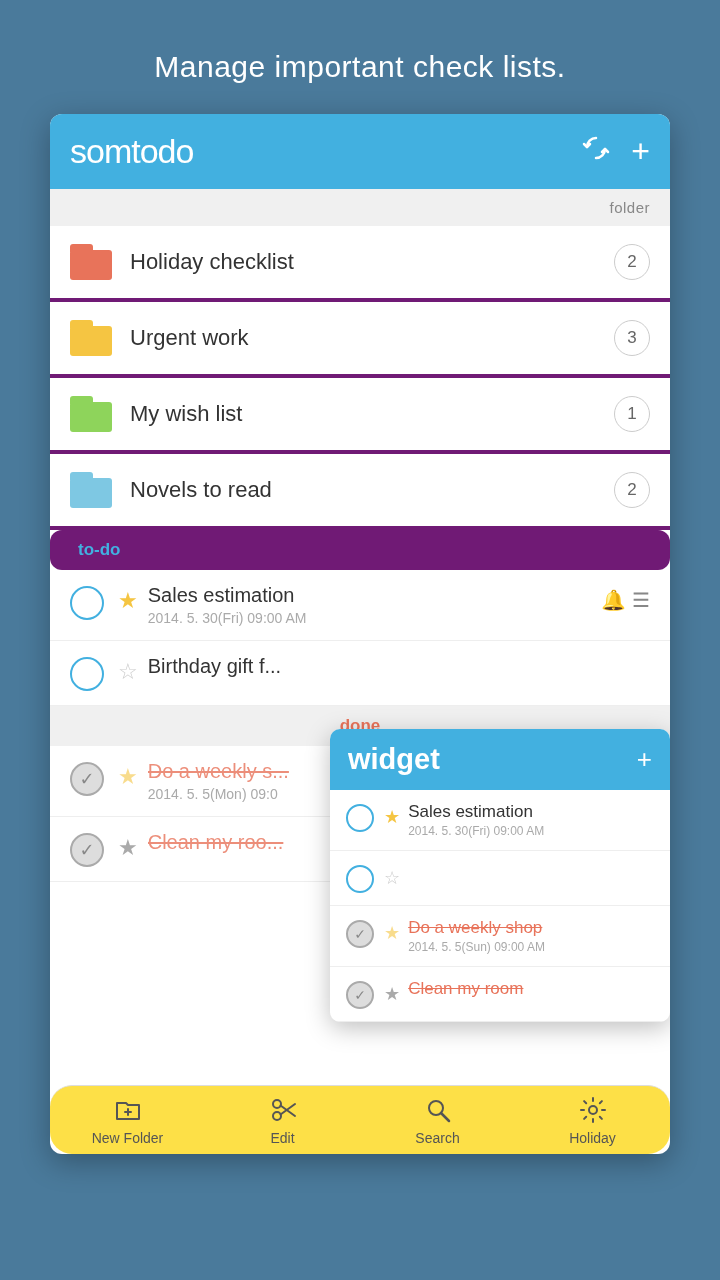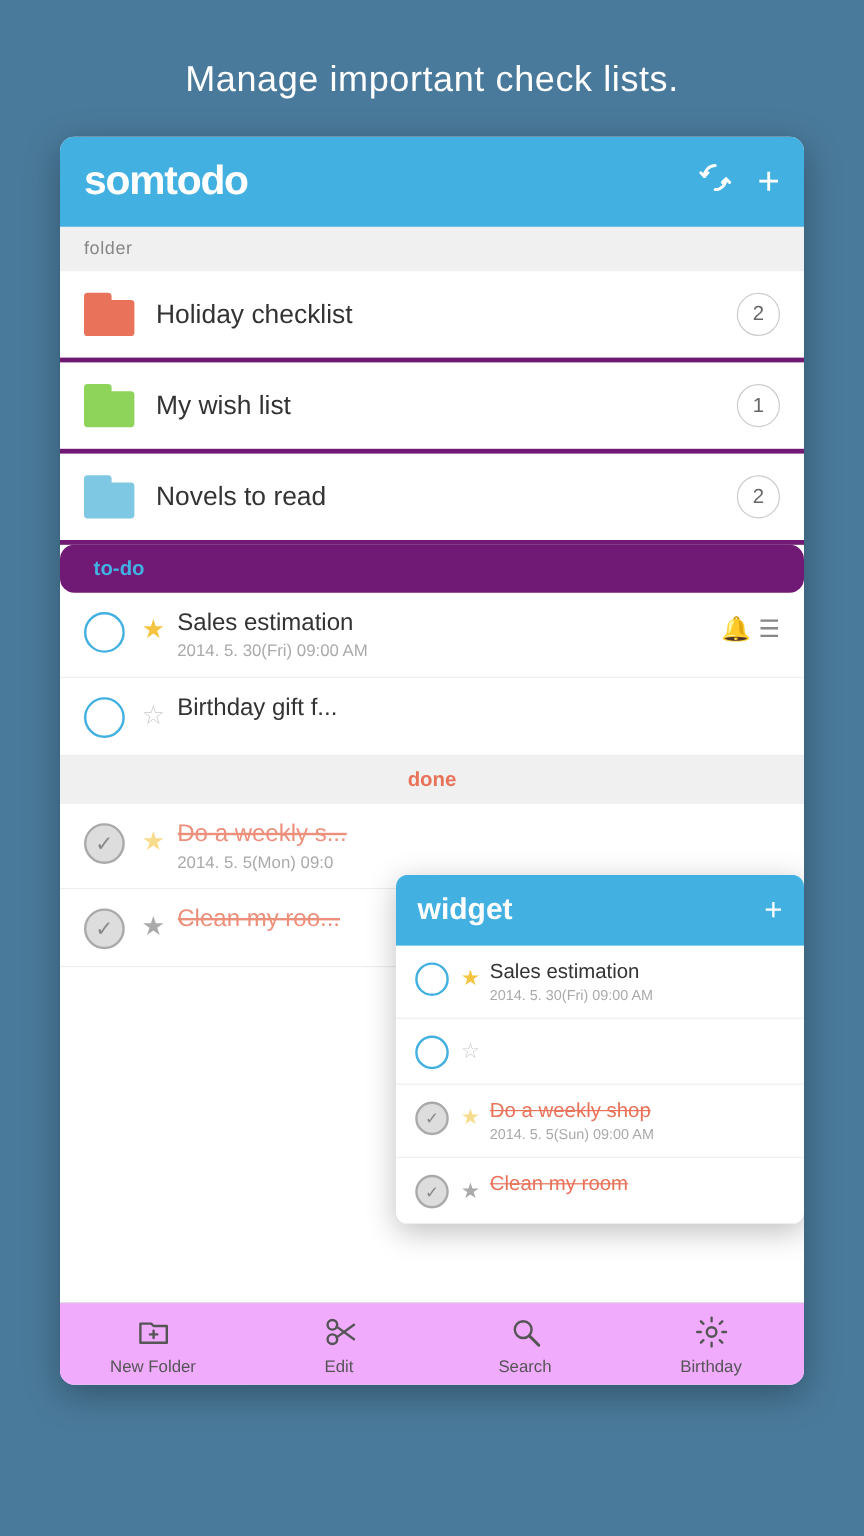--- a/index.html
+++ b/index.html
@@ -39,21 +39,21 @@
     .app-header {
       background: #42b0e0;
       padding: 18px 20px;
       display: flex;
       align-items: center;
       justify-content: space-between;
     }
     .app-logo {
       color: white;
       font-size: 34px;
-      font-weight: bold;
+      font-weight: normal;
       letter-spacing: -1px;
     }
     .header-icons {
       display: flex;
       gap: 20px;
       align-items: center;
     }
     .header-icon {
       color: white;
       font-size: 28px;
@@ -61,20 +61,21 @@
     }
 
     
     .section-header {
       background: #f0f0f0;
       padding: 10px 20px;
       font-size: 15px;
       color: #888;
       font-weight: 500;
       letter-spacing: 0.5px;
+      text-align: right;
     }
 
     
     .folder-item {
       display: flex;
       align-items: center;
       padding: 18px 20px;
       border-bottom: 4px solid #701a75;
       cursor: pointer;
     }
@@ -232,21 +233,21 @@
     }
     .widget-header {
       background: #42b0e0;
       padding: 14px 18px;
       display: flex;
       align-items: center;
       justify-content: space-between;
     }
     .widget-title {
       color: white;
-      font-size: 25px;
+      font-size: 29px;
       font-weight: 600;
     }
     .widget-plus {
       color: white;
       font-size: 26px;
     }
     .widget-item {
       display: flex;
       align-items: flex-start;
       padding: 12px 16px;
@@ -286,24 +287,25 @@
       color: #e8735a;
     }
     .widget-item-date {
       font-size: 12px;
       color: #aaa;
       margin-top: 2px;
     }
 
     
     .tab-bar {
-      background: #f0abfc;
+      background: #fde047;
       display: flex;
       border-top: 1px solid #ddd;
       padding: 10px 0 8px;
+      border-radius: 22px;
     }
     .tab-item {
       flex: 1;
       display: flex;
       flex-direction: column;
       align-items: center;
       cursor: pointer;
       gap: 6px;
     }
     .tab-label {
@@ -353,20 +355,25 @@
     <div class="scroll-area">
 
       <div class="section-header">folder</div>
 
       <div class="folder-item">
         <div class="folder-icon folder-red"></div>
         <span class="folder-name">Holiday checklist</span>
         <div class="folder-count">2</div>
       </div>
       <div class="folder-item">
+        <div class="folder-icon folder-yellow"></div>
+        <span class="folder-name">Urgent work</span>
+        <div class="folder-count">3</div>
+      </div>
+      <div class="folder-item">
         <div class="folder-icon folder-green"></div>
         <span class="folder-name">My wish list</span>
         <div class="folder-count">1</div>
       </div>
       <div class="folder-item">
         <div class="folder-icon folder-blue"></div>
         <span class="folder-name">Novels to read</span>
         <div class="folder-count">2</div>
       </div>
 
@@ -475,16 +482,16 @@
         <circle cx="12" cy="12" r="7" stroke="#555" stroke-width="2" fill="none"></circle>
         <line x1="17" y1="17" x2="25" y2="25" stroke="#555" stroke-width="2.5" stroke-linecap="round"></line>
       </svg>
       <span class="tab-label">Search</span>
     </div>
     <div class="tab-item">
       <svg class="svg-icon" viewBox="0 0 28 28" fill="none" xmlns="http://www.w3.org/2000/svg">
         <circle cx="14" cy="14" r="4" stroke="#555" stroke-width="2" fill="none"></circle>
         <path d="M14 2v3M14 23v3M2 14h3M23 14h3M5.1 5.1l2.1 2.1M20.8 20.8l2.1 2.1M22.9 5.1l-2.1 2.1M7.2 20.8l-2.1 2.1" stroke="#555" stroke-width="2" stroke-linecap="round"></path>
       </svg>
-      <span class="tab-label">Birthday</span>
+      <span class="tab-label">Holiday</span>
     </div>
   </div>
 </div>
 
 </body></html>

